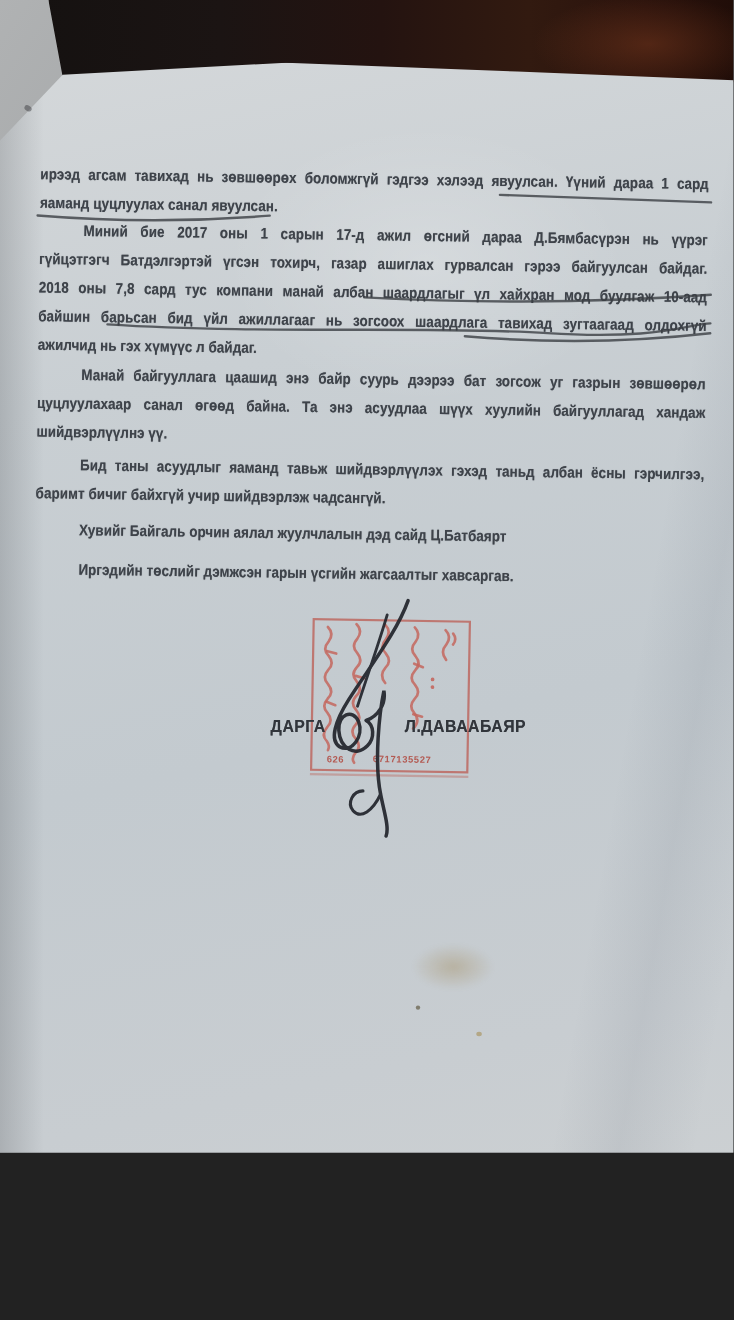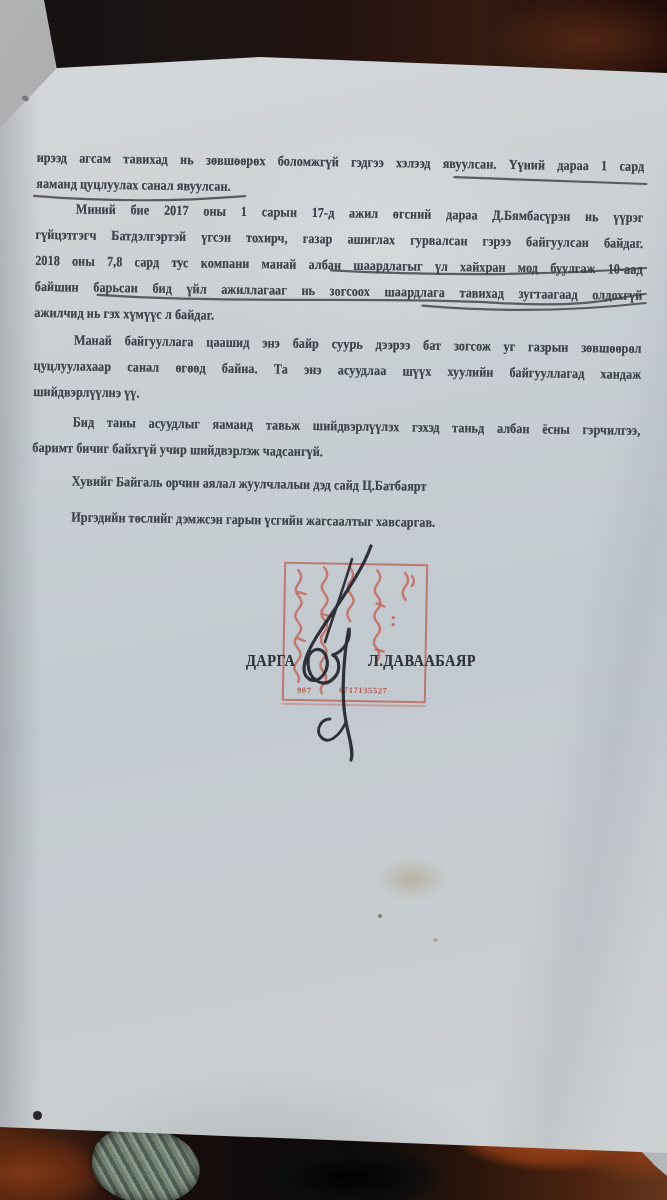--- a/index.html
+++ b/index.html
@@ -1,18 +1,18 @@
 <!DOCTYPE html>
 <html><head>
 <meta charset="utf-8">
 <style>
   html,body{margin:0;padding:0;background:#222;}
-  .scene{position:relative;width:667px;height:1200px;overflow:hidden;
+  .scene{position:relative;width:667px;height:1048px;overflow:hidden;
          background:linear-gradient(125deg,#b0b2b3 0%,#9b9ea0 35%,#84878a 75%,#7c7f82 100%);
-         font-family:Liberation Serif, serif;}
+         font-family:Liberation Sans, sans-serif;}
   .layer{position:absolute;left:0;top:0;width:667px;height:1200px;}
 
   
   .dark-band{clip-path:polygon(44px 0,667px 0,667px 75px,470px 67px,260px 59px,57px 70px);
     background:
       radial-gradient(140px 60px at 590px 40px, rgba(122,58,30,.5), rgba(122,58,30,0) 75%),
       linear-gradient(90deg,#141110 0%,#1b1413 30%,#241310 52%,#321a10 72%,#2a120c 88%,#200d08 100%);}
 
   
   .carpet{top:1095px;height:105px;width:667px;position:absolute;left:0;
@@ -131,21 +131,21 @@
         <path d="M93 7 q6 6 1 13 q-6 7 0 13 q6 7 0 13 q-6 7 0 13 q6 7 0 13 q-6 7 0 13 q6 7 -1 14"></path>
         <path d="M93 40 l8 3 M93 86 l8 2"></path>
         <path d="M121 9 q6 6 1 13 q-6 7 0 14"></path>
         <path d="M128 12 q4 5 0 10"></path>
       </g>
       <g fill="rgba(196,103,94,.9)">
         <circle cx="110" cy="54" r="1.7"></circle>
         <circle cx="110" cy="61" r="1.7"></circle>
       </g>
     </svg>
-    <div class="stamp-num num-l">907</div>
+    <div class="stamp-num num-l">626</div>
     <div class="stamp-num num-r">6717135527</div>
   </div>
 
   <div class="sig-title">ДАРГА</div>
   <div class="sig-name">Л.ДАВААБАЯР</div>
 
   <svg class="layer" width="667" height="1200" viewBox="0 0 667 1200">
     <g fill="none" stroke="#23262d" stroke-linecap="round" opacity="0.93">
       <path stroke-width="3.2" d="M371 546 C361 574 339 602 317 636 C305 655 299 673 309 679 C320 685 331 669 326 656 C321 644 307 649 308 664 C309 680 323 689 334 678 C341 671 340 659 333 655"></path>
       <path stroke-width="3.2" d="M333 655 C344 651 351 640 349 628 C345 647 340 692 346 722 C349 738 354 752 351 760"></path>

